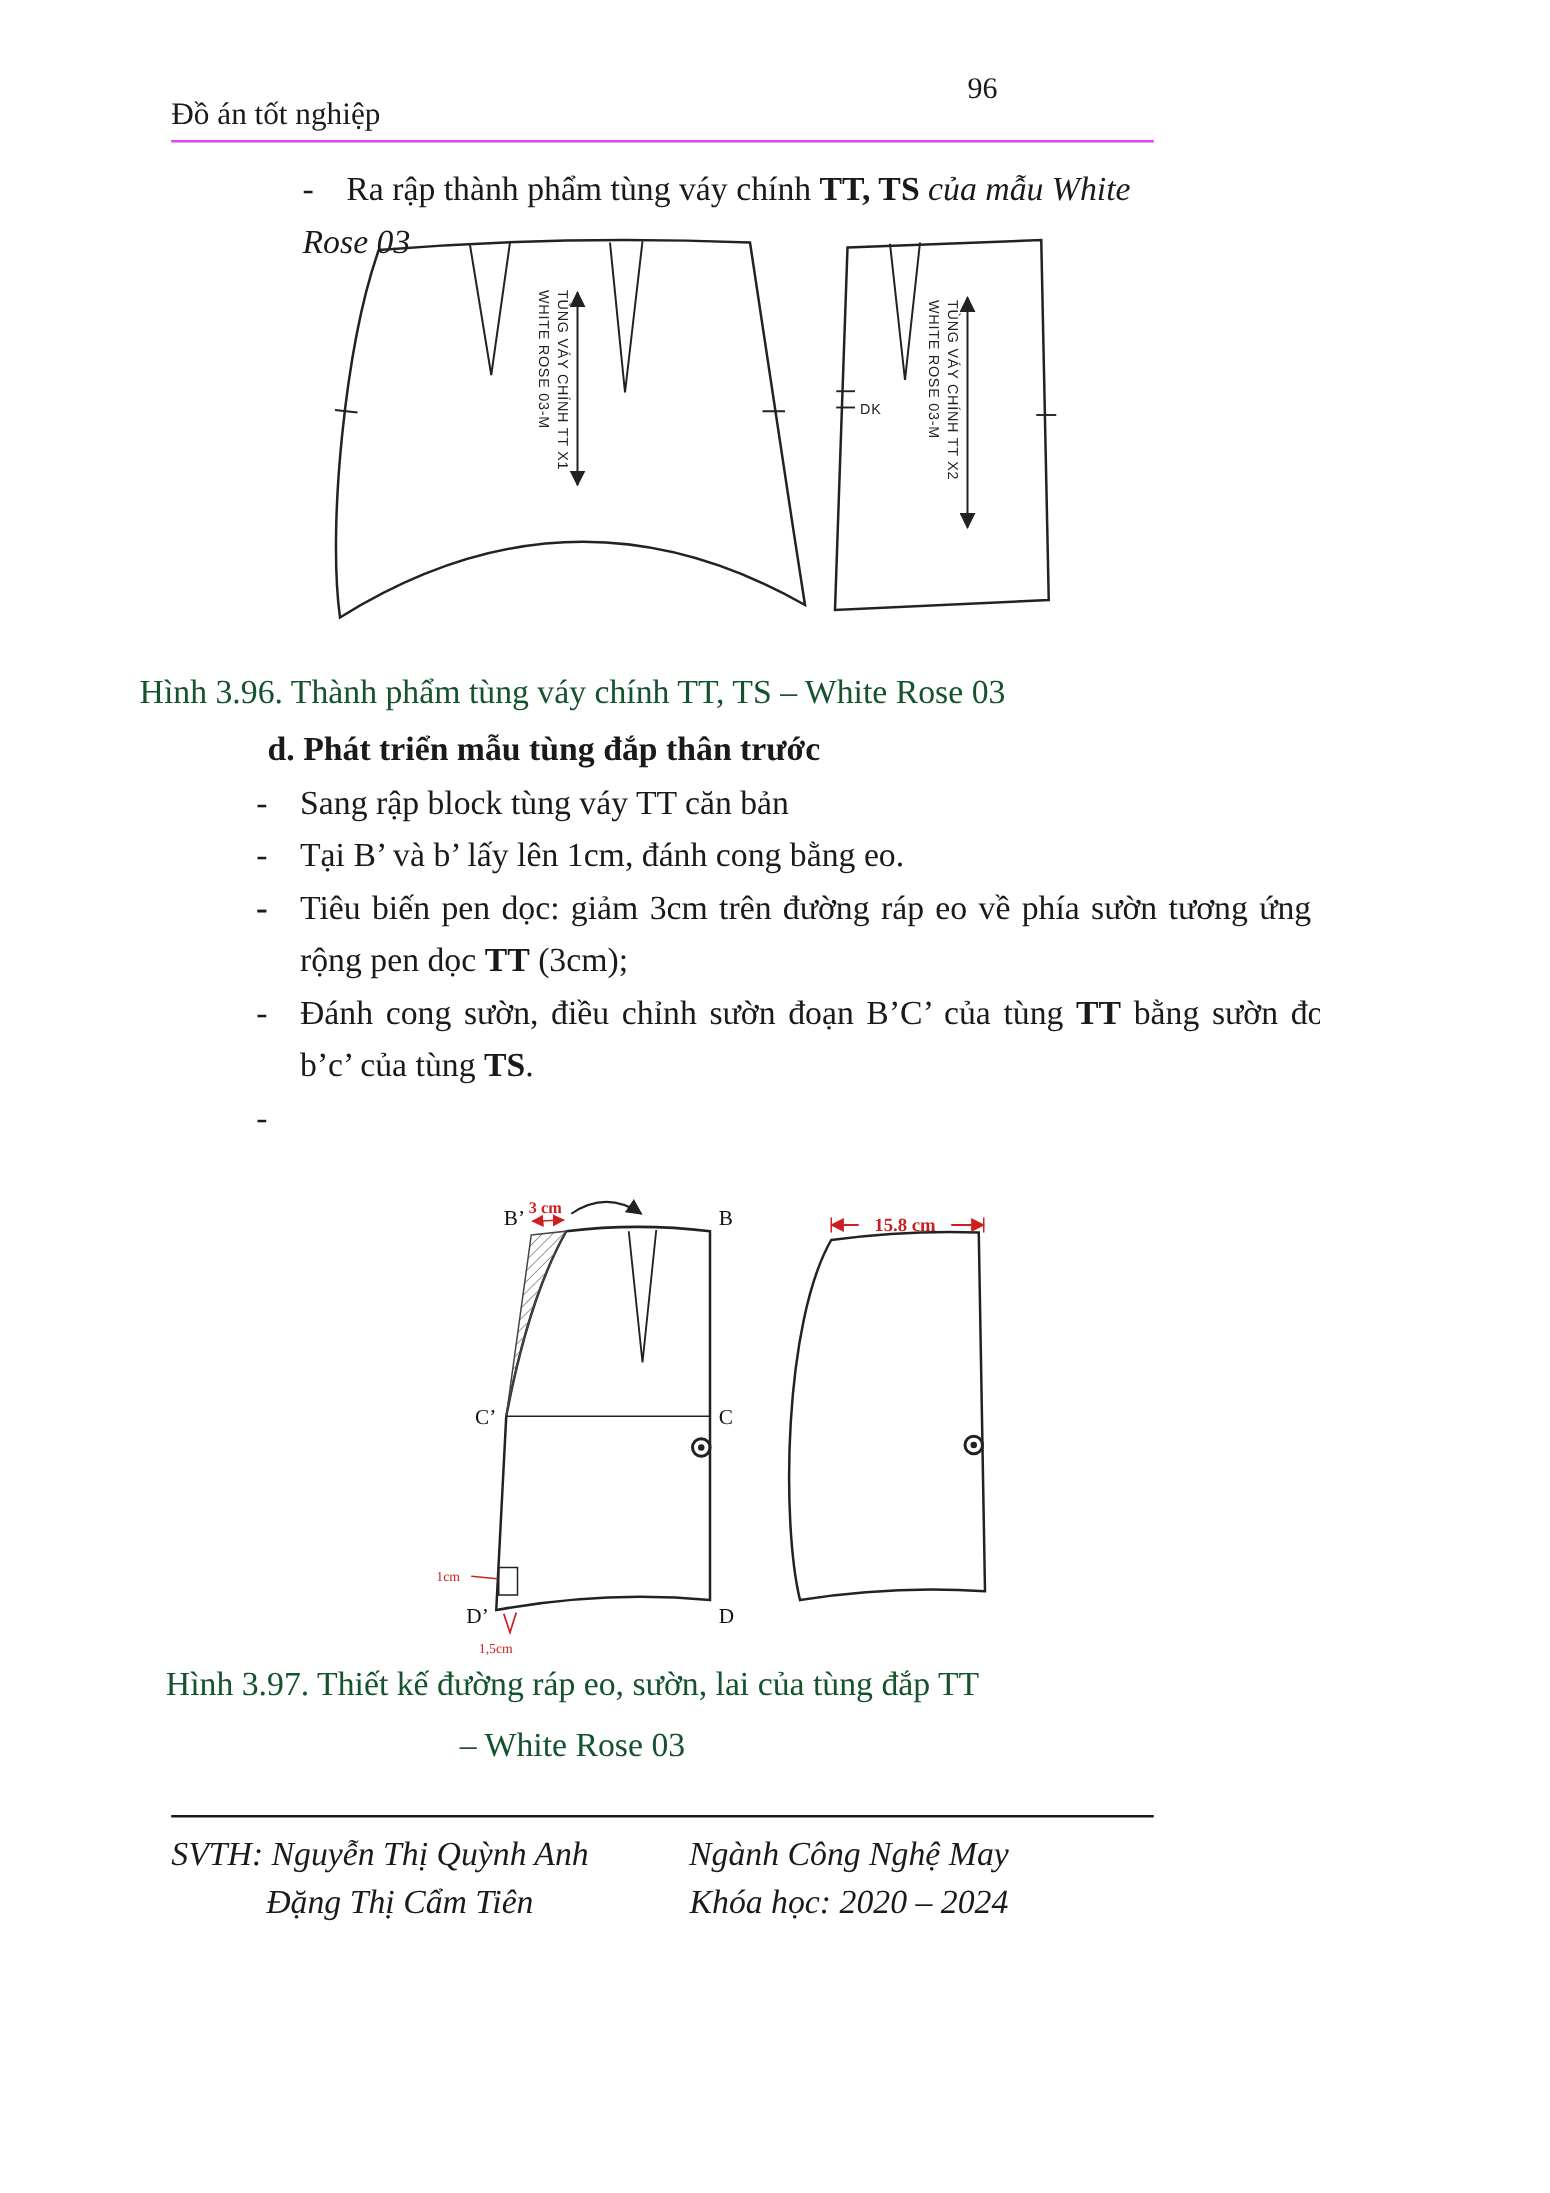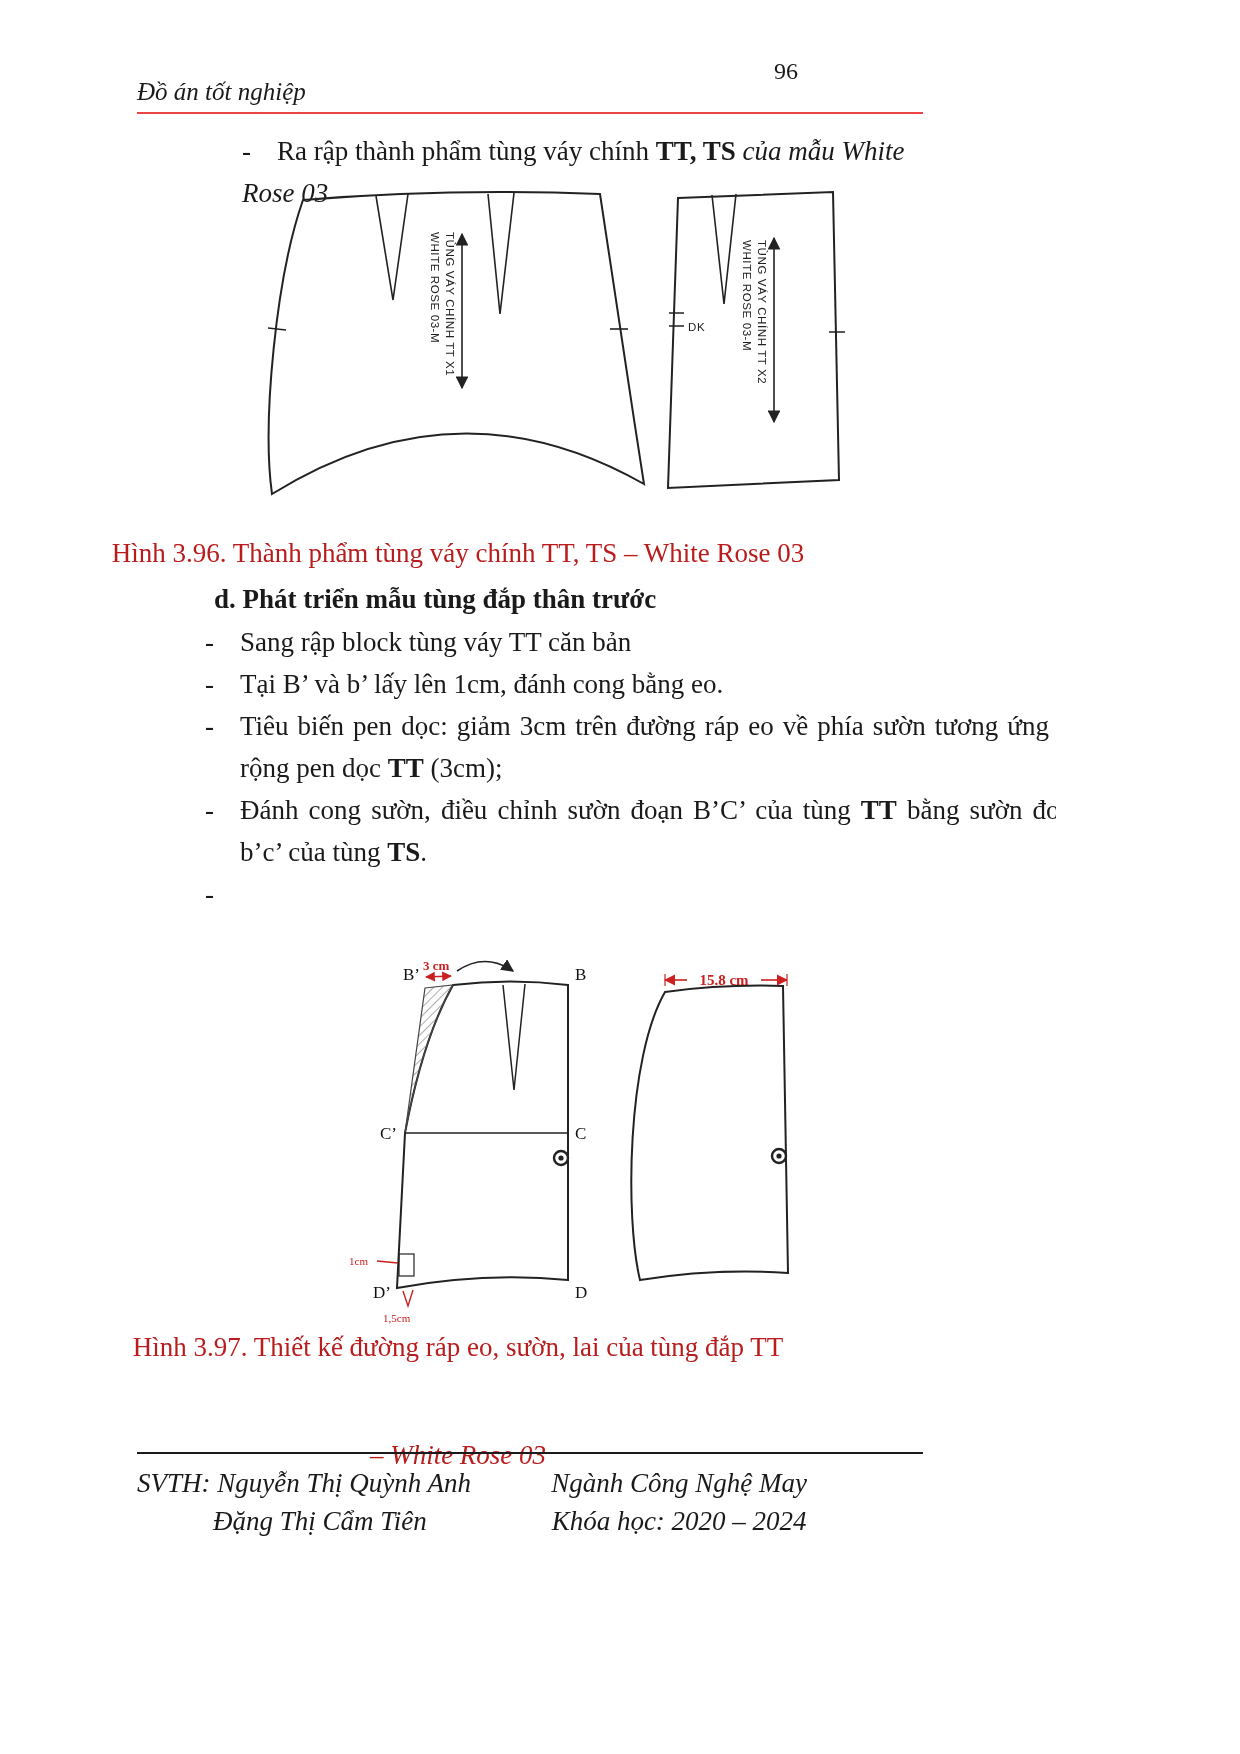--- a/index.html
+++ b/index.html
@@ -4,31 +4,31 @@
 <style>
   * { box-sizing: border-box; }
   html, body { margin:0; padding:0; background:#ffffff; }
   .page {
     position:relative; width:1056px; height:1754px; background:#ffffff;
     font-family:"Liberation Serif","DejaVu Serif",serif; color:#1a1a1a; overflow:hidden;
   }
   .page-number { position:absolute; top:58px; right:258px; font-size:24px; }
   .header {
     position:absolute; top:78px; left:137px; right:133px; height:36px;
-    border-bottom:2px solid #ef4444; font-style:italic; font-size:25px;
+    border-bottom:2px solid #d946ef; font-size:25px;
   }
   .intro { position:absolute; top:130px; left:220px; right:140px; font-size:27px; line-height:42px;margin-left:22px; }
   .intro .dash { display:inline-block; width:35px; }
   .intro i { font-style:italic; }
   .fig1 { position:absolute; top:182px; left:248px; }
   .fig2 { position:absolute; top:958px; left:335px; }
-  .caption { position:absolute; left:100px; right:240px; text-align:center; color:#b91c1c; font-size:27px; }
+  .caption { position:absolute; left:100px; right:240px; text-align:center; color:#14532d; font-size:27px; }
   .cap1  { top:538px; }
   .cap2a { top:1332px; }
-  .cap2b { top:1440px;font-style:italic; }
+  .cap2b { top:1381px; }
   .heading { position:absolute; top:584px; left:214px; font-size:27px; font-weight:bold; }
   .bullets { position:absolute; top:621px; left:205px; width:880px; font-size:27px; line-height:42px; }
   .bullet { position:relative; margin:0; padding-left:35px; text-align:justify; }
   .bullet .dash { position:absolute; left:0; top:0; }
   .footer {
     position:absolute; top:1452px; left:137px; right:133px;
     border-top:2px solid #1b1b1b; padding-top:10px;
     display:flex; justify-content:space-between;
     font-style:italic; font-size:27px; line-height:38px;gap:28px;
   }

